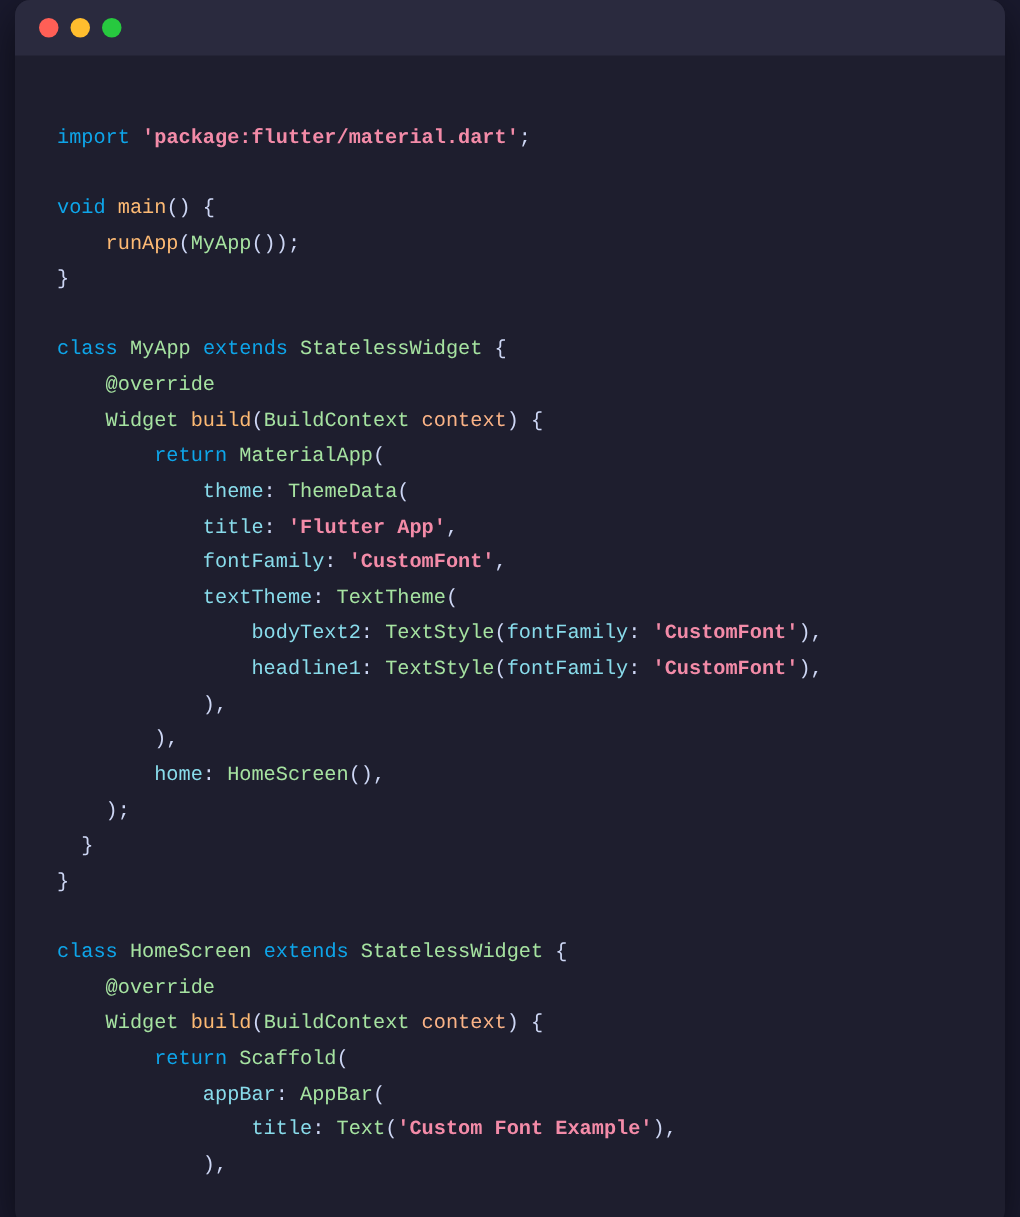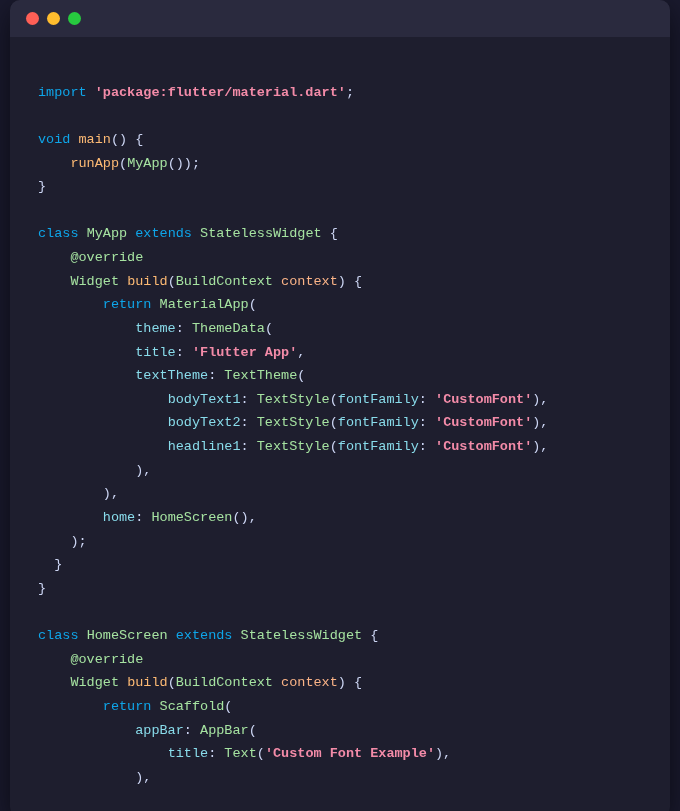--- a/index.html
+++ b/index.html
@@ -82,22 +82,22 @@
     <span class="line"><span class="kw">void</span> <span class="method">main</span><span class="punct">() {</span></span>
     <span class="line">    <span class="method">runApp</span><span class="punct">(</span><span class="cls">MyApp</span><span class="punct">());</span></span>
     <span class="line"><span class="punct">}</span></span>
     <span class="line"> </span>
     <span class="line"><span class="kw">class</span> <span class="cls">MyApp</span> <span class="kw">extends</span> <span class="cls">StatelessWidget</span> <span class="punct">{</span></span>
     <span class="line">    <span class="annotation">@override</span></span>
     <span class="line">    <span class="cls">Widget</span> <span class="method">build</span><span class="punct">(</span><span class="cls">BuildContext</span> <span class="param">context</span><span class="punct">) {</span></span>
     <span class="line">        <span class="kw">return</span> <span class="cls">MaterialApp</span><span class="punct">(</span></span>
     <span class="line">            <span class="prop-c">theme</span><span class="punct">:</span> <span class="cls">ThemeData</span><span class="punct">(</span></span>
     <span class="line">            <span class="prop-c">title</span><span class="punct">:</span> <span class="str">'Flutter App'</span><span class="punct">,</span></span>
+    <span class="line">            <span class="prop-c">fontFamily</span><span class="punct">:</span> <span class="str">'CustomFont'</span><span class="punct">,</span></span>
     <span class="line">            <span class="prop-c">textTheme</span><span class="punct">:</span> <span class="cls">TextTheme</span><span class="punct">(</span></span>
-    <span class="line">                <span class="prop-c">bodyText1</span><span class="punct">:</span> <span class="cls">TextStyle</span><span class="punct">(</span><span class="prop-c">fontFamily</span><span class="punct">:</span> <span class="str">'CustomFont'</span><span class="punct">),</span></span>
     <span class="line">                <span class="prop-c">bodyText2</span><span class="punct">:</span> <span class="cls">TextStyle</span><span class="punct">(</span><span class="prop-c">fontFamily</span><span class="punct">:</span> <span class="str">'CustomFont'</span><span class="punct">),</span></span>
     <span class="line">                <span class="prop-c">headline1</span><span class="punct">:</span> <span class="cls">TextStyle</span><span class="punct">(</span><span class="prop-c">fontFamily</span><span class="punct">:</span> <span class="str">'CustomFont'</span><span class="punct">),</span></span>
     <span class="line">            <span class="punct">),</span></span>
     <span class="line">        <span class="punct">),</span></span>
     <span class="line">        <span class="prop-c">home</span><span class="punct">:</span> <span class="cls">HomeScreen</span><span class="punct">(),</span></span>
     <span class="line">    <span class="punct">);</span></span>
     <span class="line">  <span class="punct">}</span></span>
     <span class="line"><span class="punct">}</span></span>
     <span class="line"> </span>
     <span class="line"><span class="kw">class</span> <span class="cls">HomeScreen</span> <span class="kw">extends</span> <span class="cls">StatelessWidget</span> <span class="punct">{</span></span>

